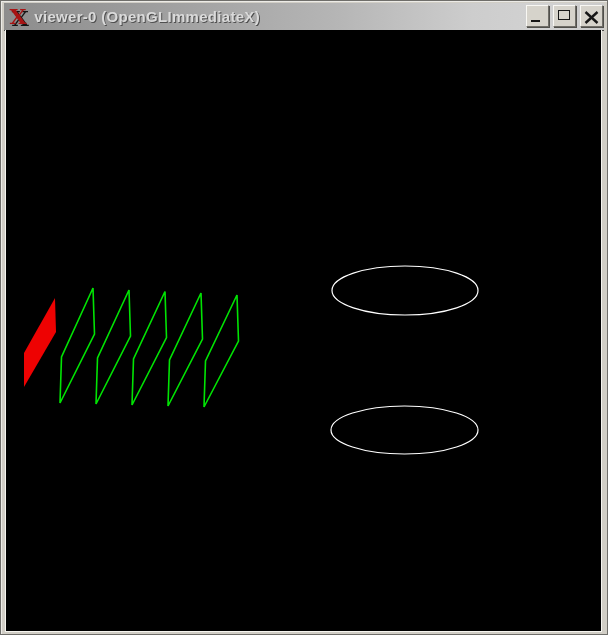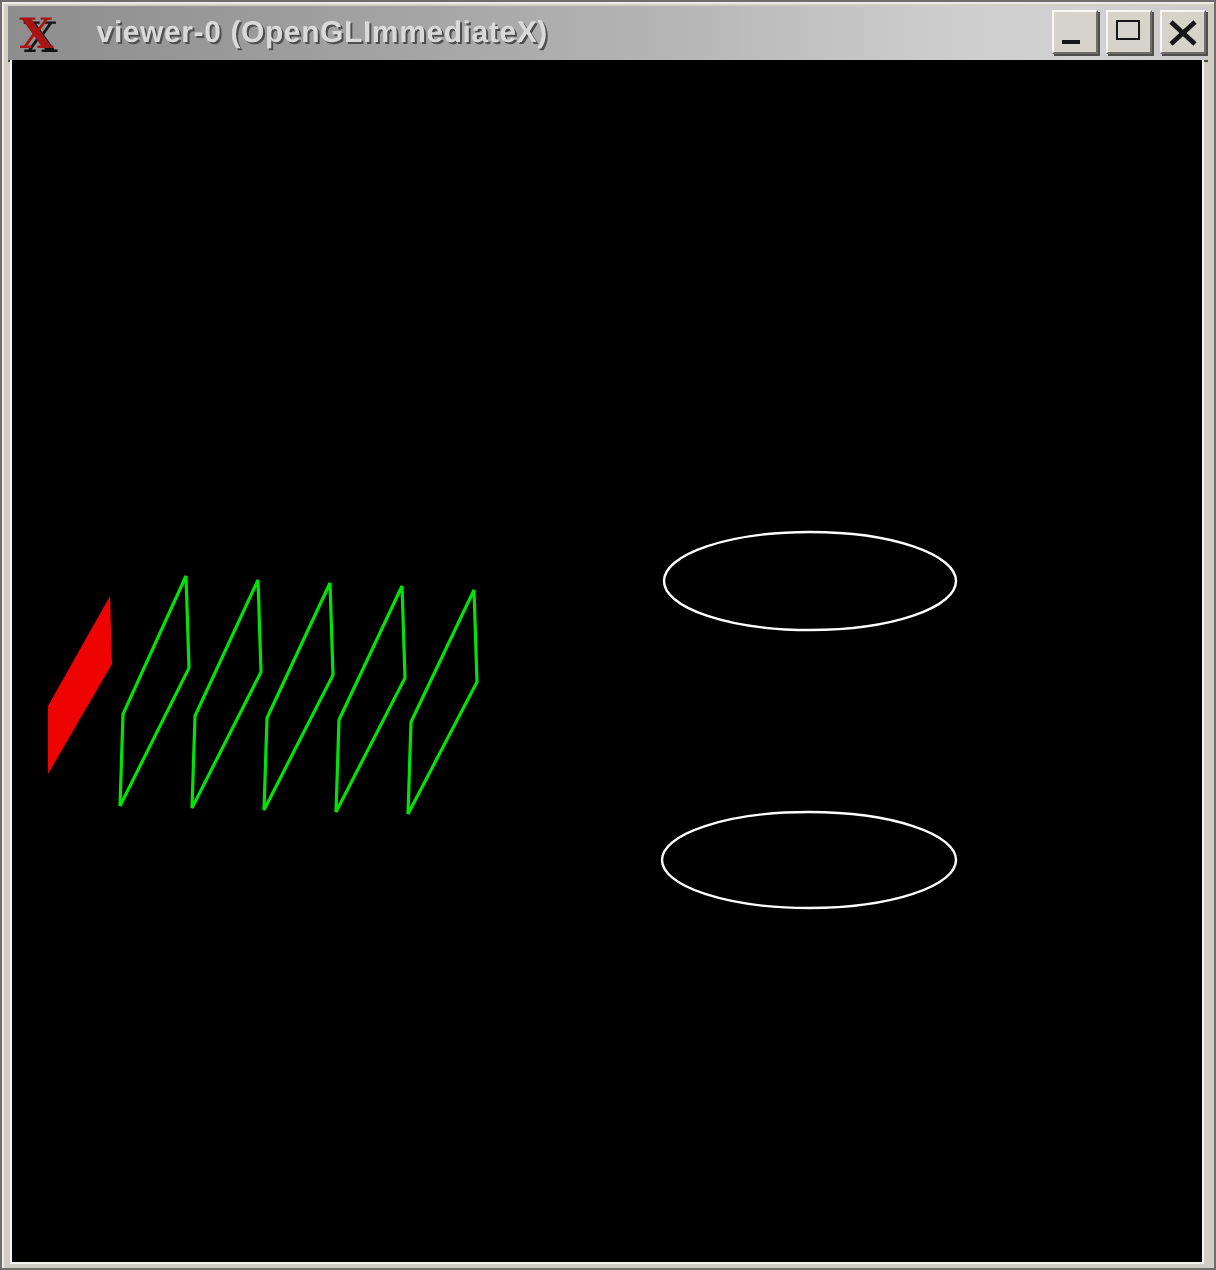--- a/index.html
+++ b/index.html
@@ -27,21 +27,21 @@
     font-family: "DejaVu Serif", serif;
     font-weight: bold;
     font-size: 21px;
     line-height: 1;
     color: #a81414;
     text-shadow: 2px 2px 0 #141414;
     transform: scaleX(1.05);
     user-select: none;
   }
   .title-text {
-    margin-left: 22px;
+    margin-left: 8px;
     font-size: 15px;
     font-weight: bold;
     color: #dadada;
     text-shadow: 1px 1px 0 #4f4f4f;
     letter-spacing: 0.3px;
     white-space: nowrap;
   }
   .window-controls {
     position: absolute; right: 4px; top: 4px;
     display: flex; gap: 4px;

